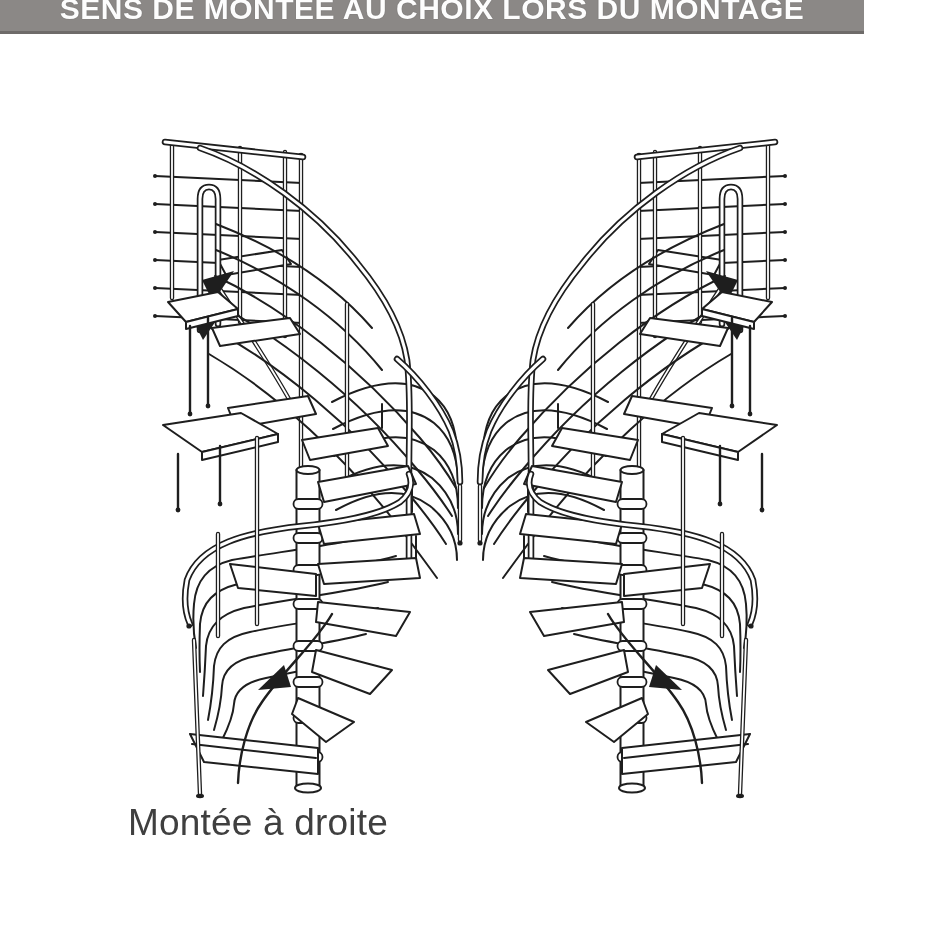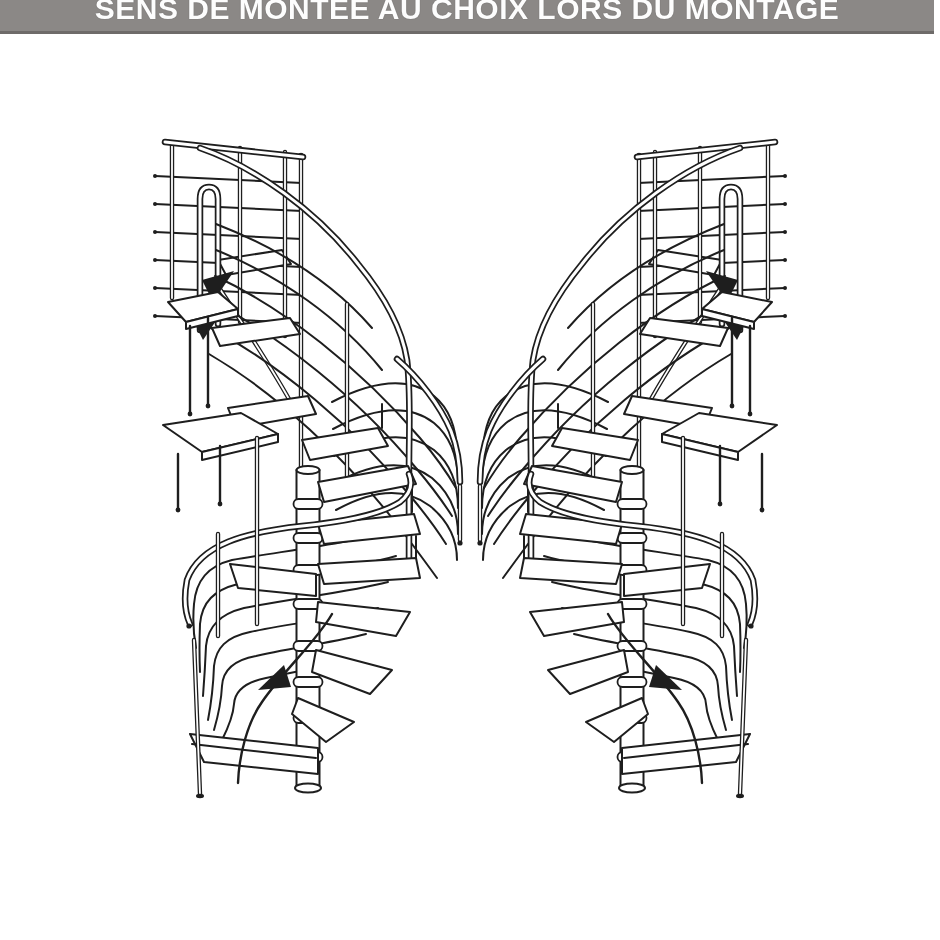--- a/index.html
+++ b/index.html
@@ -10,21 +10,21 @@
     --banner-text:#fdfdfd;
     --bg:#ffffff;
   }
   html,body{margin:0;padding:0;}
   body{background:#e8e8e8;font-family:"Liberation Sans", sans-serif;}
   .stage{
     position:relative;width:940px;height:940px;margin:0 auto;
     background:var(--bg);overflow:hidden;
   }
   .banner{
-    position:absolute;left:0;top:0;width:934px;height:31px;
+    position:absolute;left:0;top:0;width:864px;height:31px;
     background:var(--banner-bg);
     border-bottom:3px solid var(--banner-border);
     overflow:hidden;
   }
   .banner-text{
     margin-top:-14px;
     line-height:46px;
     text-align:center;
     font-size:30px;
     font-weight:bold;
@@ -208,14 +208,15 @@
   </svg>
 
   <svg class="stair left" viewBox="0 0 360 690">
     <use href="#stairart"></use>
   </svg>
 
   <svg class="stair right" viewBox="0 0 360 690">
     <use href="#stairart" transform="translate(360,0) scale(-1,1)"></use>
   </svg>
 
+  <div class="fig-label l">Montée à droite</div>
 
 </div>
 
 </body></html>

